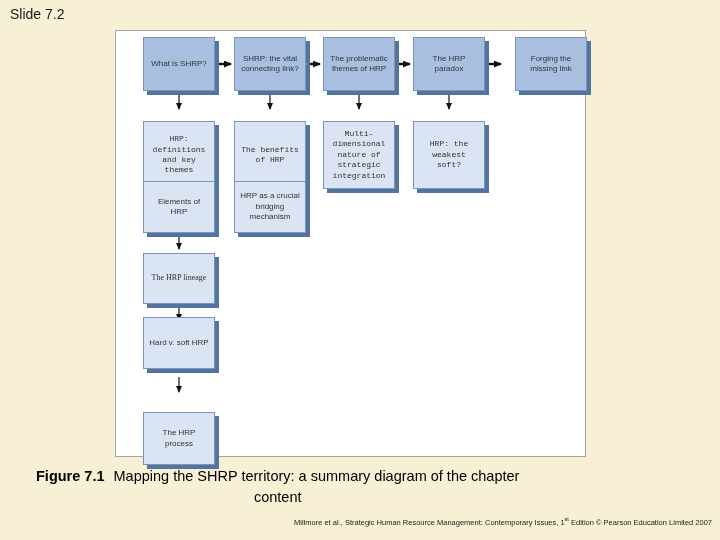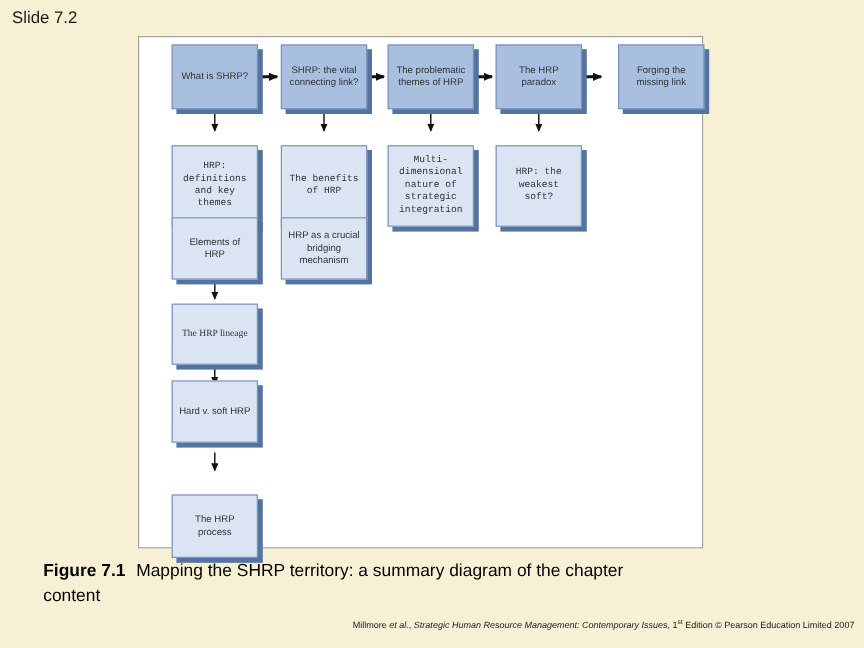--- a/index.html
+++ b/index.html
@@ -44,28 +44,28 @@
   .r4 { top: 222px; height: 51px; font-family: Liberation Serif, serif; }
   .r5 { top: 286px; height: 52px; }
   .r6 { top: 365px; height: 53px; margin-top: 16px; }
   .c1 { left: 27px; }
   .c2 { left: 118px; }
   .c3 { left: 207px; }
   .c4 { left: 297px; }
   .c5 { left: 399px; }
   .caption {
     position: absolute; left: 36px; top: 466px;
-    font-size: 14.5px; color: #000; line-height: 1.45;
+    font-size: 14.5px; color: #000; line-height: 1.45; text-align: center;
   }
   .caption .fig { font-weight: bold; margin-right: 9px; }
   .footer {
     position: absolute; right: 8px; top: 516px;
     font-size: 7.5px; color: #1a1a1a; white-space: nowrap;
   }
-  .footer .it { font-style: italic; }
+  .footer .it { }
   .footer sup { font-size: 5.5px; vertical-align: super; }
 </style>
 </head>
 <body>
 
 <div class="slide-label">Slide 7.2</div>
 
 <div class="panel">
 
   <svg class="connectors" width="469" height="425" viewBox="0 0 469 425" xmlns="http://www.w3.org/2000/svg">

